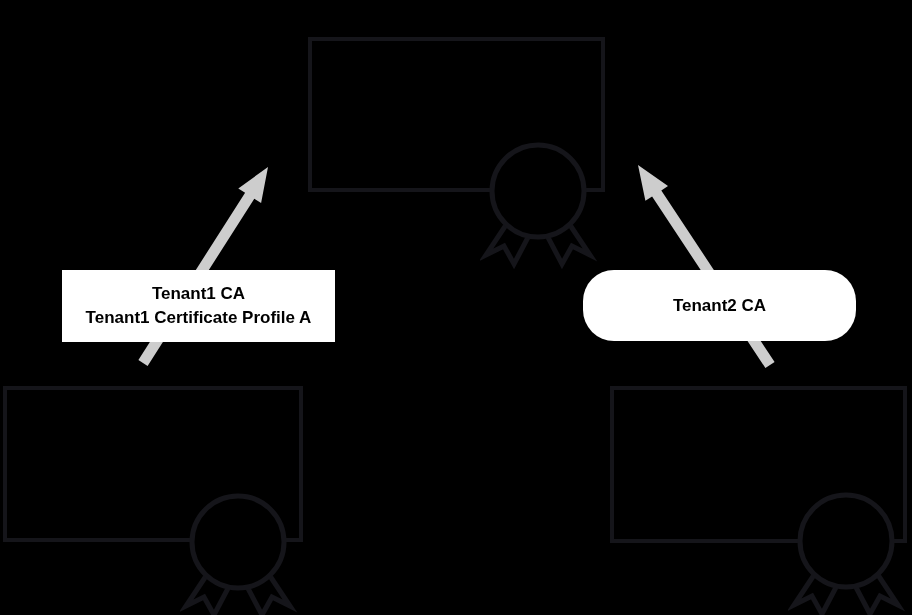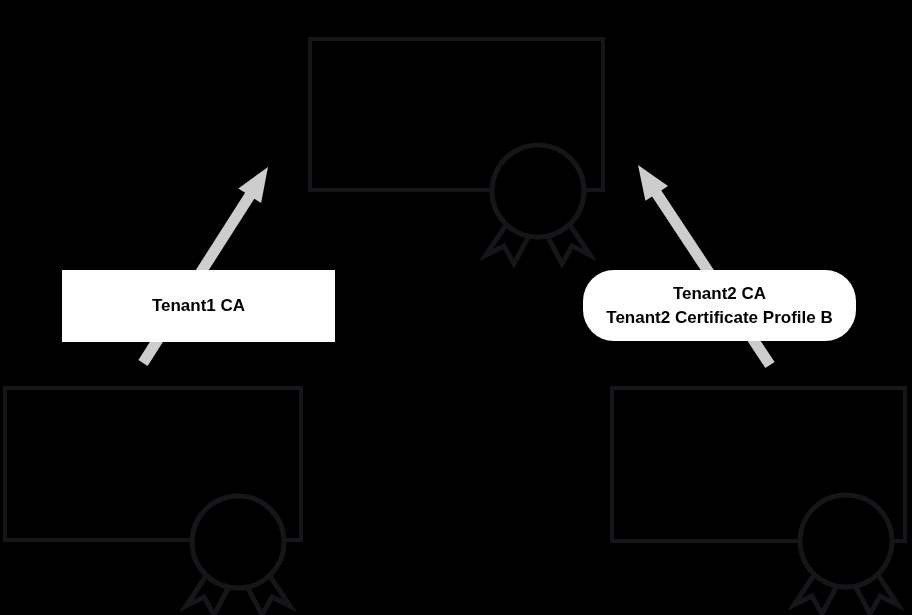--- a/index.html
+++ b/index.html
@@ -84,19 +84,19 @@
     <circle cx="58" cy="51" r="46" fill="#000" stroke="#15151a" stroke-width="5"></circle>
   </svg>
 
   <svg class="arrow-layer" viewBox="0 0 912 615">
     <polygon points="138.4,360.0 245.1,192.7 238.3,188.4 268,167 261.1,203.0 254.3,198.7 147.6,366.0" fill="#cdcdcd"></polygon>
     <polygon points="765.4,368.0 652.1,196.4 645.4,200.8 638,165 668.0,186.0 661.3,190.4 774.6,362.0" fill="#cdcdcd"></polygon>
   </svg>
 
   <div class="label tenant1">
     <span>Tenant1 CA</span>
+    <span>Tenant1 Certificate Profile A</span>
   </div>
   <div class="label tenant2">
     <span>Tenant2 CA</span>
-    <span>Tenant2 Certificate Profile B</span>
   </div>
 
 </div>
 
 </body></html>

